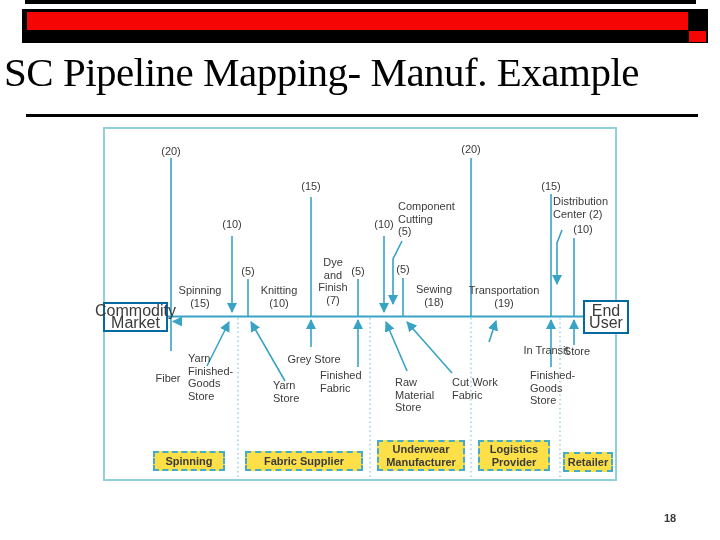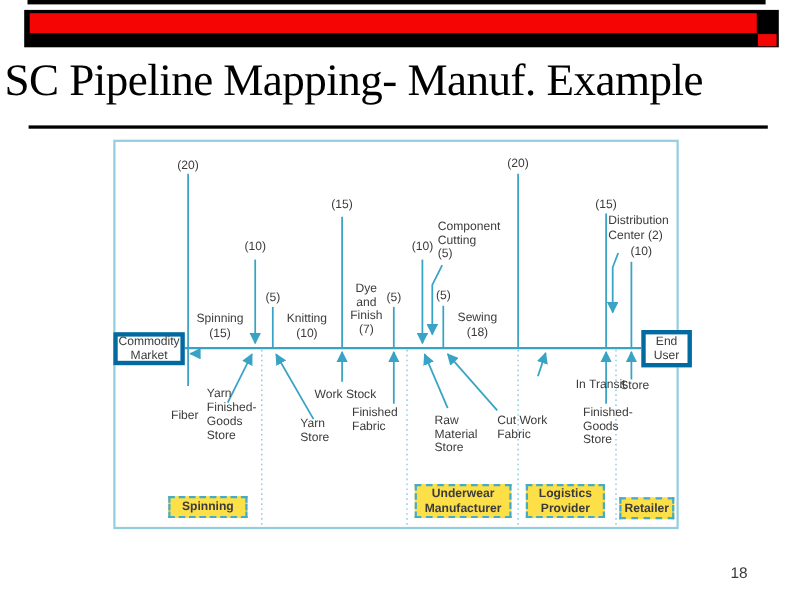--- a/index.html
+++ b/index.html
@@ -16,28 +16,28 @@
          letter-spacing:-0.5px;color:#000;white-space:nowrap;}
   .title-underline{position:absolute;left:26px;top:114px;width:672px;height:3px;background:#000;}
   
   .frame{position:absolute;left:103px;top:127px;width:514px;height:354px;
          border:2px solid #93cde0;box-sizing:border-box;background:#fff;}
   svg.wires{position:absolute;left:0;top:0;width:720px;height:540px;pointer-events:none;}
   
   .lbl{position:absolute;font-size:11px;line-height:12.5px;color:#3b3b3b;white-space:pre-line;}
   .c{transform:translateX(-50%);text-align:center;}
   
-  .node{position:absolute;border:4px solid #0369a1;background:#fff;box-sizing:border-box;
+  .node{position:absolute;border:2px solid #0369a1;background:#fff;box-sizing:border-box;
         display:flex;align-items:center;justify-content:center;text-align:center;
-        font-size:11px;line-height:12.5px;color:#3b3b3b;white-space:pre-line;}
+        font-size:16px;line-height:12.5px;color:#3b3b3b;white-space:pre-line;}
   
   .org{position:absolute;border:2px dashed #45abcb;background:#fde047;box-sizing:border-box;
        display:flex;align-items:center;justify-content:center;text-align:center;
        font-size:11px;line-height:12.5px;color:#3b3b3b;white-space:pre-line;font-weight:bold;}
-  .pagenum{position:absolute;left:664px;top:512px;font-size:14px;color:#3b3b3b;}
+  .pagenum{position:absolute;left:664px;top:512px;font-size:11px;color:#3b3b3b;font-weight:bold;}
 </style>
 </head>
 <body>
 
 <div class="slide">
 
   <div class="bar-topline"></div>
   <div class="bar-black"></div>
   <div class="bar-red"></div>
   <div class="bar-red-sm"></div>
@@ -111,47 +111,50 @@
 (7)</div>
   <div class="lbl c" style="left:358px;top:265px;">(5)</div>
   <div class="lbl c" style="left:384px;top:218px;">(10)</div>
   <div class="lbl" style="left:398px;top:200px;">Component
 Cutting
 (5)</div>
   <div class="lbl c" style="left:403px;top:263px;">(5)</div>
   <div class="lbl c" style="left:434px;top:283px;">Sewing
 (18)</div>
   <div class="lbl c" style="left:471px;top:143px;">(20)</div>
+  <div class="lbl c" style="left:504px;top:284px;">Transportation
+(19)</div>
   <div class="lbl c" style="left:551px;top:180px;">(15)</div>
   <div class="lbl" style="left:553px;top:195px;">Distribution
 Center (2)</div>
   <div class="lbl c" style="left:583px;top:223px;">(10)</div>
 
   <div class="lbl c" style="left:168px;top:356px;margin-top:16px;">Fiber</div>
   <div class="lbl" style="left:188px;top:352px;">Yarn
 Finished-
 Goods
 Store</div>
   <div class="lbl" style="left:273px;top:379px;">Yarn
 Store</div>
-  <div class="lbl c" style="left:314px;top:353px;">Work Stock</div>
+  <div class="lbl c" style="left:314px;top:353px;">Grey Store</div>
   <div class="lbl" style="left:320px;top:369px;">Finished
 Fabric</div>
   <div class="lbl" style="left:395px;top:376px;">Raw
 Material
 Store</div>
   <div class="lbl" style="left:452px;top:376px;">Cut Work
 Fabric</div>
   <div class="lbl c" style="left:498px;top:344px;margin-left:48px;">In Transit</div>
   <div class="lbl" style="left:530px;top:369px;">Finished-
 Goods
 Store</div>
   <div class="lbl c" style="left:577px;top:345px;">Store</div>
 
   <div class="org" style="left:153px;top:451px;width:72px;height:20px;">Spinning</div>
+  <div class="org" style="left:245px;top:451px;width:118px;height:20px;">Fabric Supplier</div>
   <div class="org" style="left:377px;top:440px;width:88px;height:31px;">Underwear
 Manufacturer</div>
   <div class="org" style="left:478px;top:440px;width:72px;height:31px;">Logistics
 Provider</div>
   <div class="org" style="left:563px;top:452px;width:50px;height:20px;text-align:center;">Retailer</div>
 
   <div class="pagenum">18</div>
 </div>
 
 </body></html>

